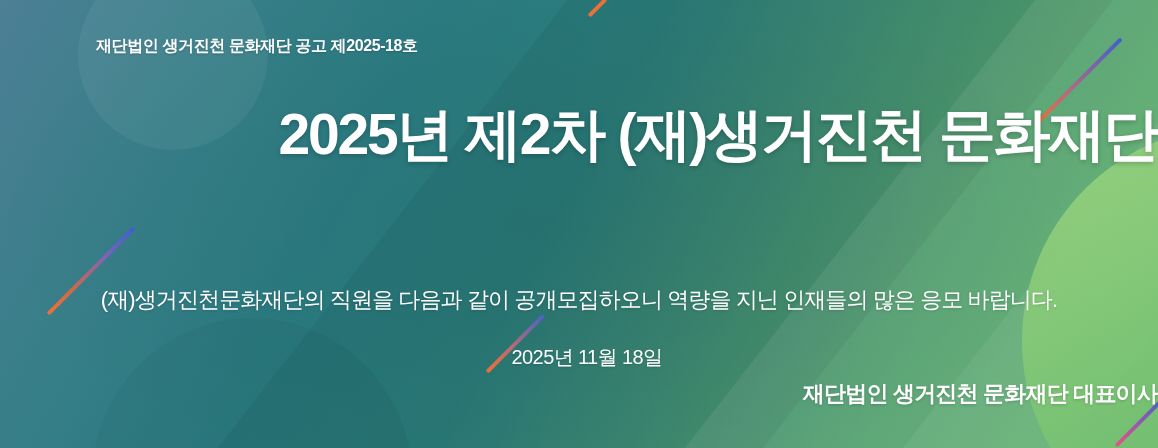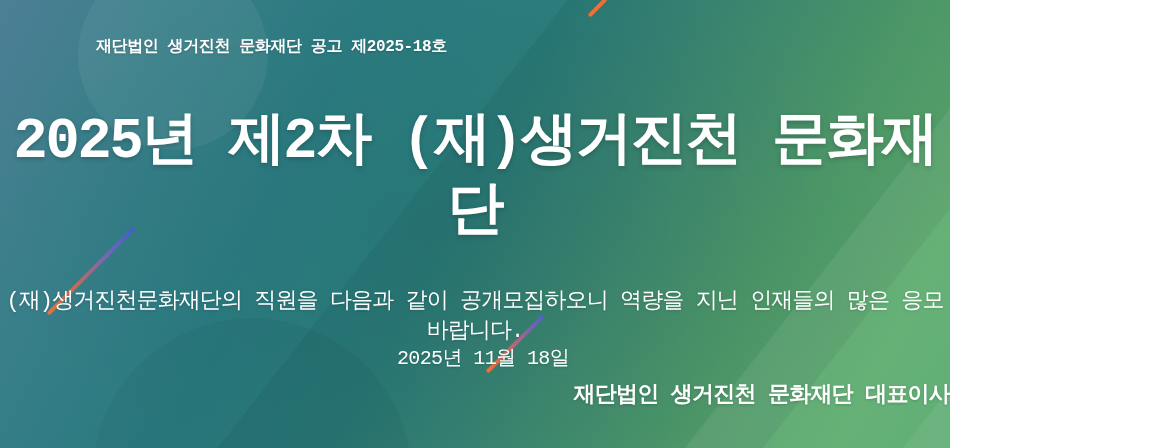--- a/index.html
+++ b/index.html
@@ -2,24 +2,24 @@
 <html><head>
 <meta charset="utf-8">
 <style>
   html, body {
     margin: 0;
     padding: 0;
     background: #ffffff;
   }
   #banner {
     position: relative;
-    width: 950px;
+    width: 1158px;
     height: 448px;
     overflow: hidden;
-    font-family: Liberation Mono, monospace;
+    font-family: Liberation Sans, sans-serif;
     background: linear-gradient(118deg,
         #4d7f95 0%,
         #3a7f8a 14%,
         #2a7b80 32%,
         #2b7e7c 48%,
         #3e8c76 62%,
         #52a06e 78%,
         #5aab6c 90%,
         #55a96b 100%);
   }
@@ -156,28 +156,27 @@
     color: #ffffff;
     letter-spacing: -0.4px;
     white-space: nowrap;
     text-shadow: 0 1px 2px rgba(0,0,0,0.18);
   }
   .title {
     position: absolute;
     left: 0;
     right: 0;
     top: 100px;
-    text-align: center;
+    text-align: right;
     color: #ffffff;
     font-size: 57px;
     font-weight: 700;
     line-height: 1.22;
     letter-spacing: -2.2px;
     text-shadow: 0 2px 5px rgba(0,0,0,0.20);
-    margin-top: 8px;
   }
   .title-line { display: block; }
   .subtitle {
     position: absolute;
     left: 0;
     right: 0;
     top: 259px;
     text-align: center;
     color: #ffffff;
     font-size: 22px;

